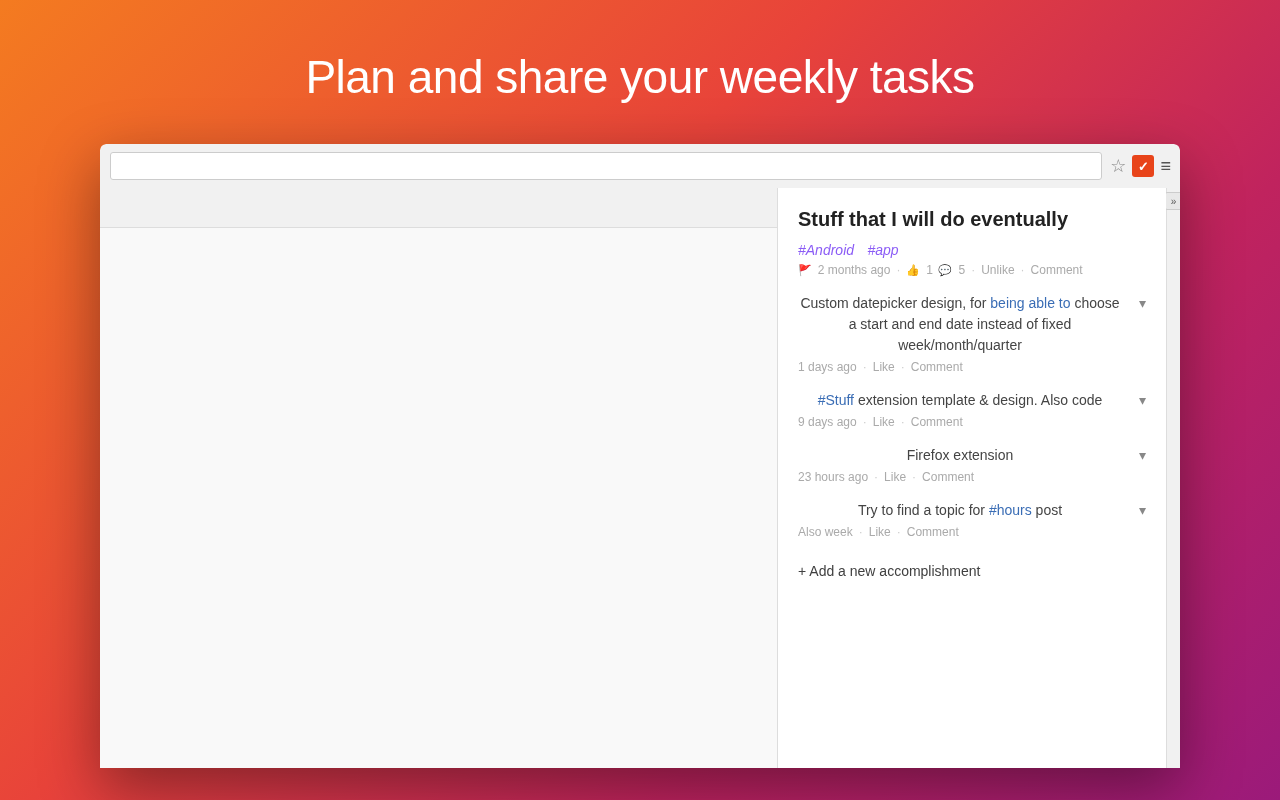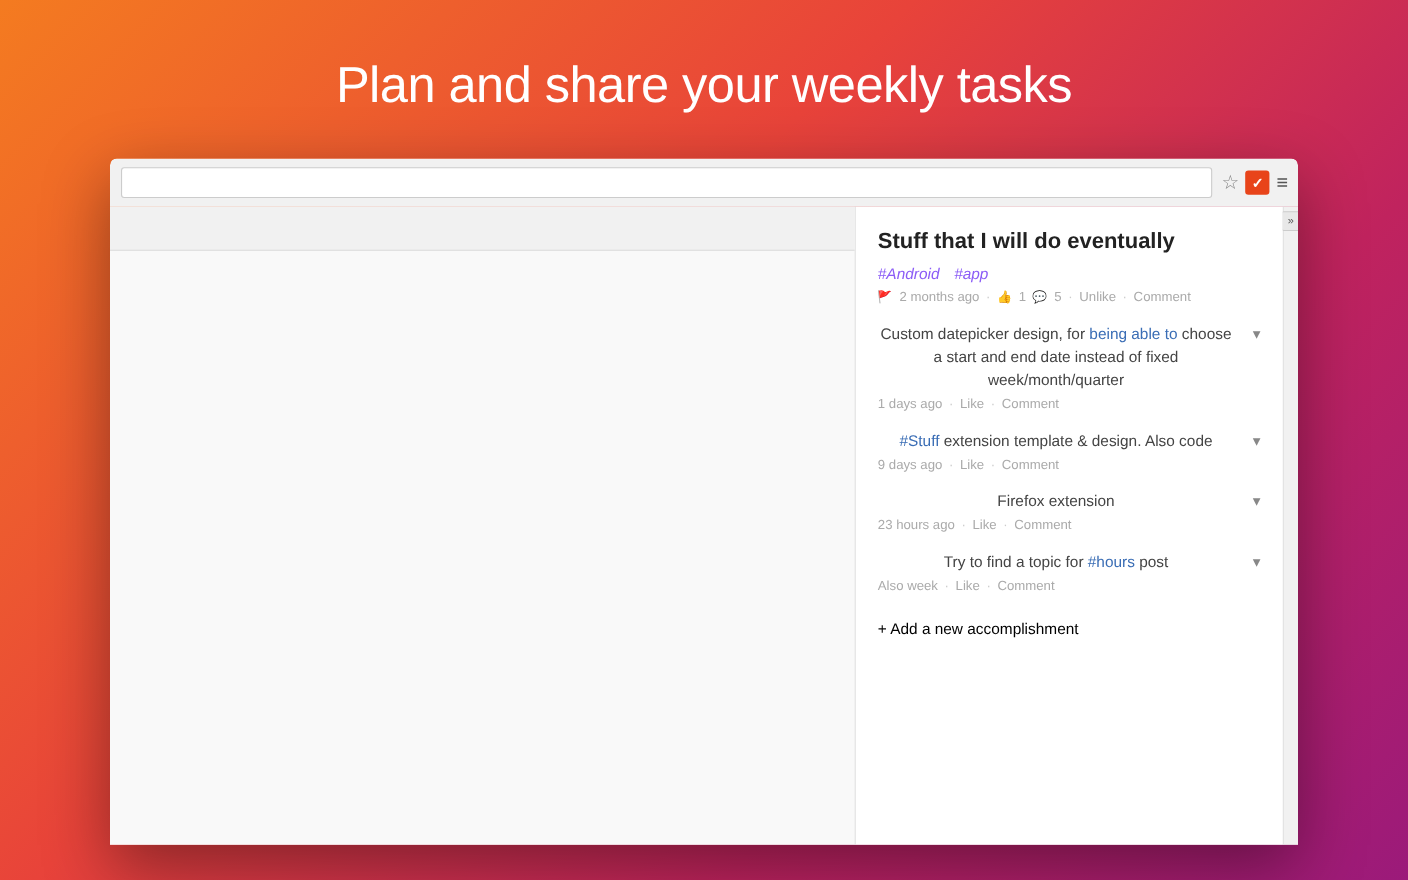--- a/index.html
+++ b/index.html
@@ -212,21 +212,21 @@
     .chevron-down {
       position: absolute;
       right: 0;
       top: 2px;
       color: #888;
       font-size: 14px;
       cursor: pointer;
     }
 
     .add-accomplishment {
-      color: #000000;
+      color: #404040;
       font-size: 14px;
       cursor: pointer;
       margin-top: 8px;
       margin-bottom: 16px;
       display: inline-block;
     }
 
     .todo-section-title {
       font-size: 20px;
       font-weight: bold;

